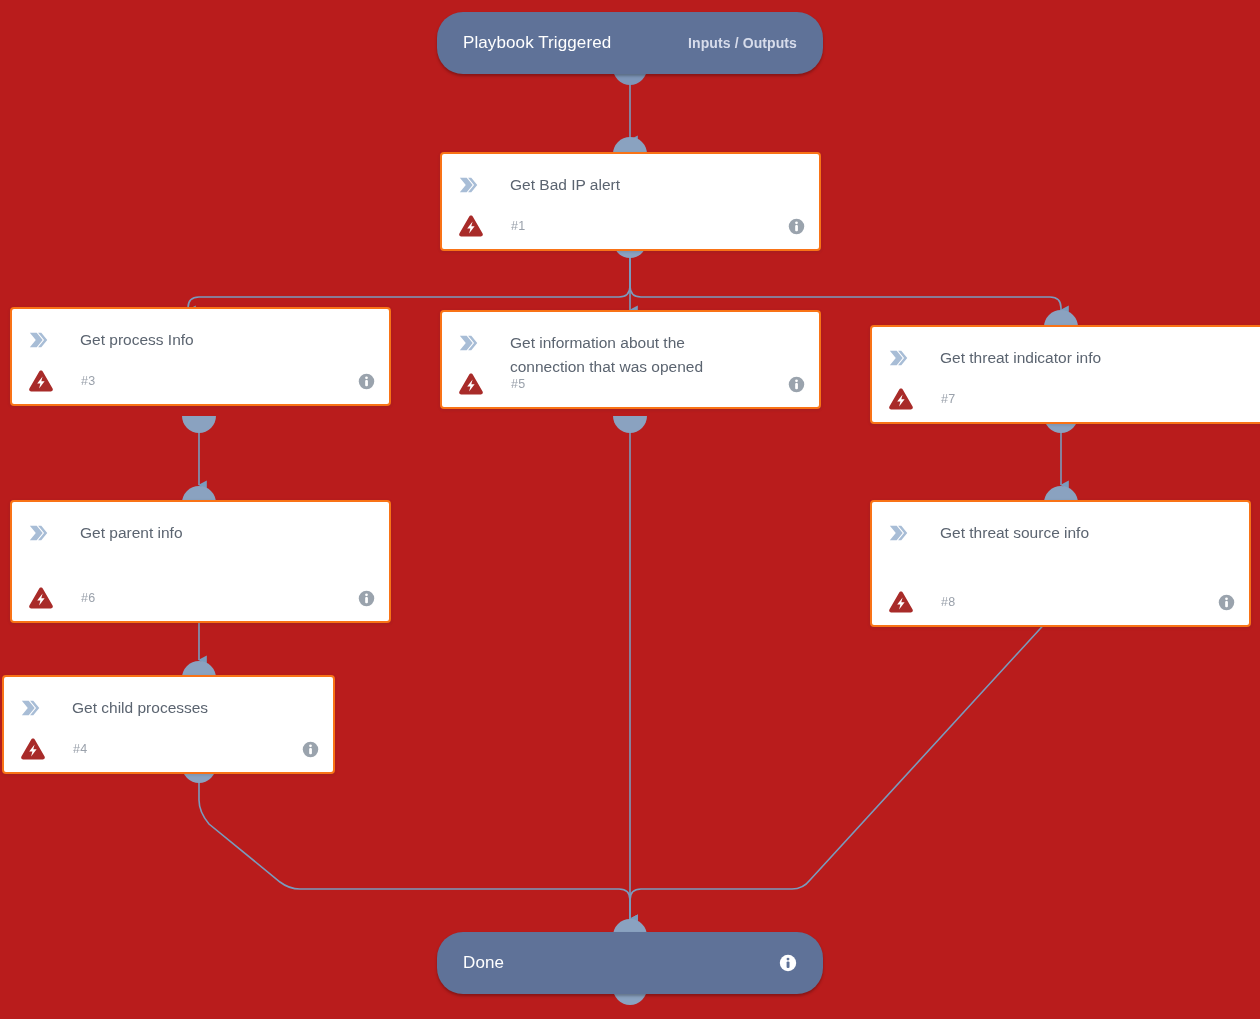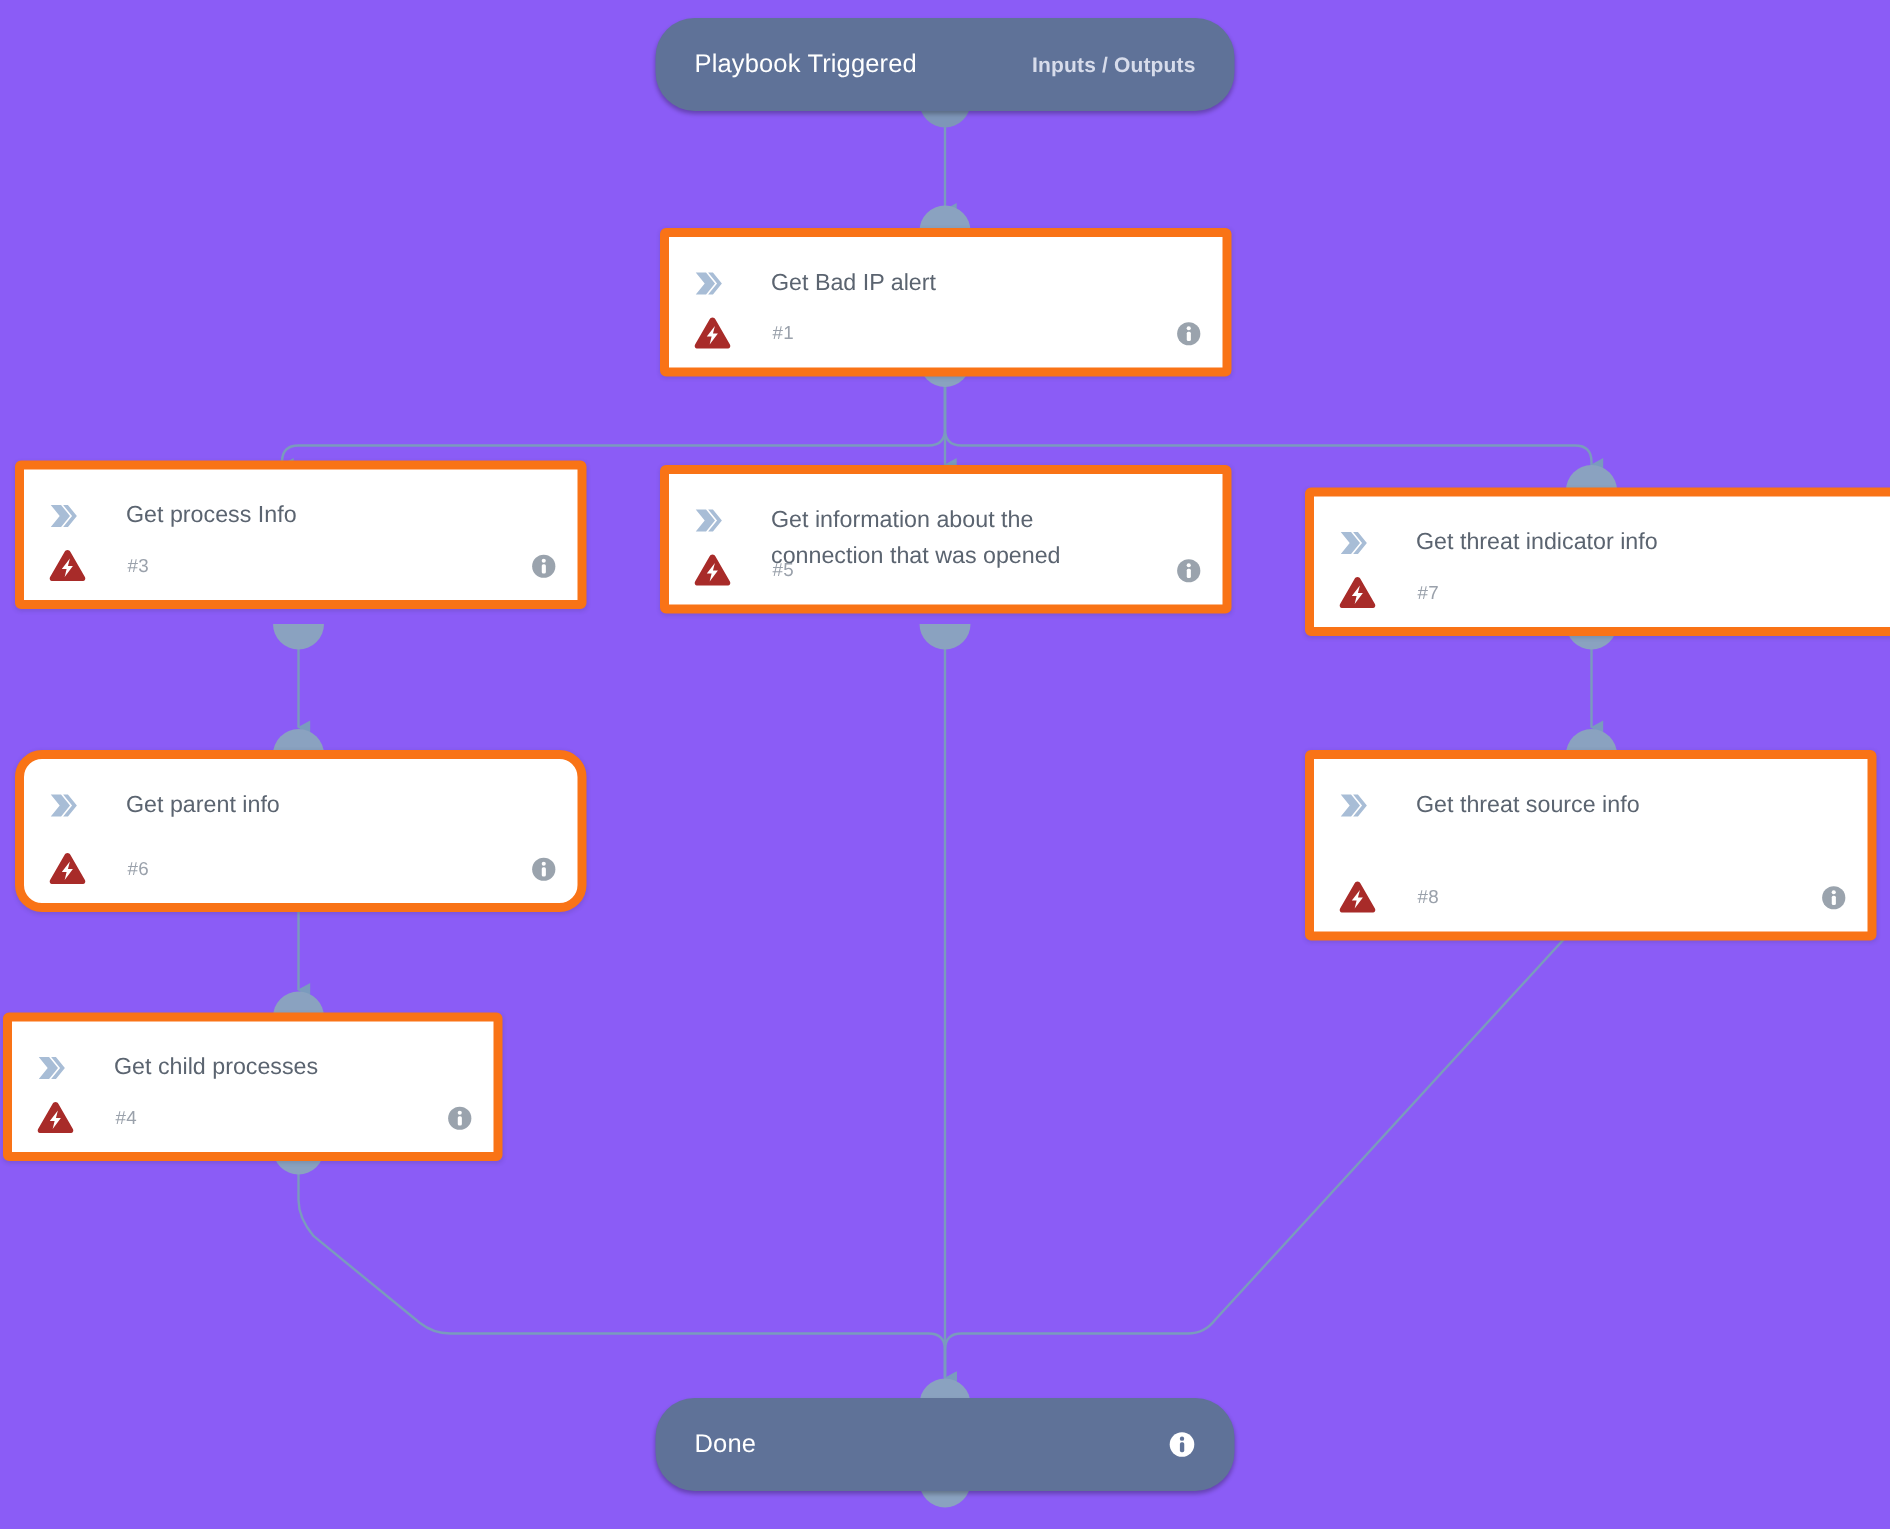--- a/index.html
+++ b/index.html
@@ -3,21 +3,21 @@
 <meta charset="utf-8">
 <style>
   html,body{margin:0;padding:0;background:#ffffff;}
   body{
     width:1260px;height:1019px;
     font-family:"Liberation Sans", sans-serif;
     -webkit-font-smoothing:antialiased;
     overflow:hidden;
   }
   #canvas{
-    position:relative;width:1260px;height:1019px;background:#8b5cf6;text-decoration:underline;
+    position:relative;width:1260px;height:1019px;background:#b91c1c;text-decoration:underline;
   }
   #edges{position:absolute;left:0;top:0;width:1260px;height:1019px;pointer-events:none;}
 
   
   .pill{
     position:absolute;box-sizing:border-box;
     background:#5f7298;
     border-radius:26px;
     box-shadow:0 2px 3px rgba(0,0,0,.28);
     display:flex;align-items:center;
@@ -28,21 +28,21 @@
     font-size:17px;font-weight:400;color:#ffffff;letter-spacing:.1px;
   }
   .pill .pill-right{
     margin-left:auto;font-size:14px;color:#d7dceb;font-weight:700;letter-spacing:.1px;
   }
 
   
   .card{
     position:absolute;box-sizing:border-box;
     background:#ffffff;
-    border:6px solid #f97316;
+    border:2px solid #f97316;
     border-radius:4px;
     box-shadow:0 1px 3px rgba(40,50,70,.17);
   }
   .card-head{
     display:flex;align-items:flex-start;
     padding:19px 16px 0 16px;
   }
   .chev{
     width:22px;height:22px;flex:0 0 22px;margin-top:1px;margin-right:30px;
   }
@@ -209,21 +209,21 @@
       </svg>
       <span class="step">#7</span>
       <svg class="info" viewBox="0 0 18 18">
         <circle cx="9" cy="9" r="8.2" fill="#9aa3ad"></circle>
         <circle cx="9" cy="5.1" r="1.45" fill="#ffffff"></circle>
         <rect x="7.6" y="7.5" width="2.9" height="6.6" rx="1.1" fill="#ffffff"></rect>
       </svg>
     </div>
   </div>
 
-  <div class="card" style="left:10px;top:500px;width:381px;height:108px;border-radius:18px;">
+  <div class="card" style="left:10px;top:500px;width:381px;height:123px;">
     <div class="card-head">
       <svg class="chev" viewBox="0 0 24 24">
         <path d="M2,4 L9.5,4 L16,12 L9.5,20 L2,20 L8.5,12 Z" fill="#a8bdd6"></path>
         <path d="M11,4 L14.5,4 L21,12 L14.5,20 L11,20 L17.5,12 Z" fill="#a8bdd6"></path>
       </svg>
       <div class="card-title">Get parent info</div>
     </div>
     <div class="card-foot">
       <svg class="warn" viewBox="0 0 26 24">
         <path d="M13,1.6 C13.9,1.6 14.5,2.1 14.9,2.8 L24.6,19.6 C25.3,20.9 24.5,22.4 23,22.4 L3,22.4 C1.5,22.4 0.7,20.9 1.4,19.6 L11.1,2.8 C11.5,2.1 12.1,1.6 13,1.6 Z" fill="#a82b29"></path>

